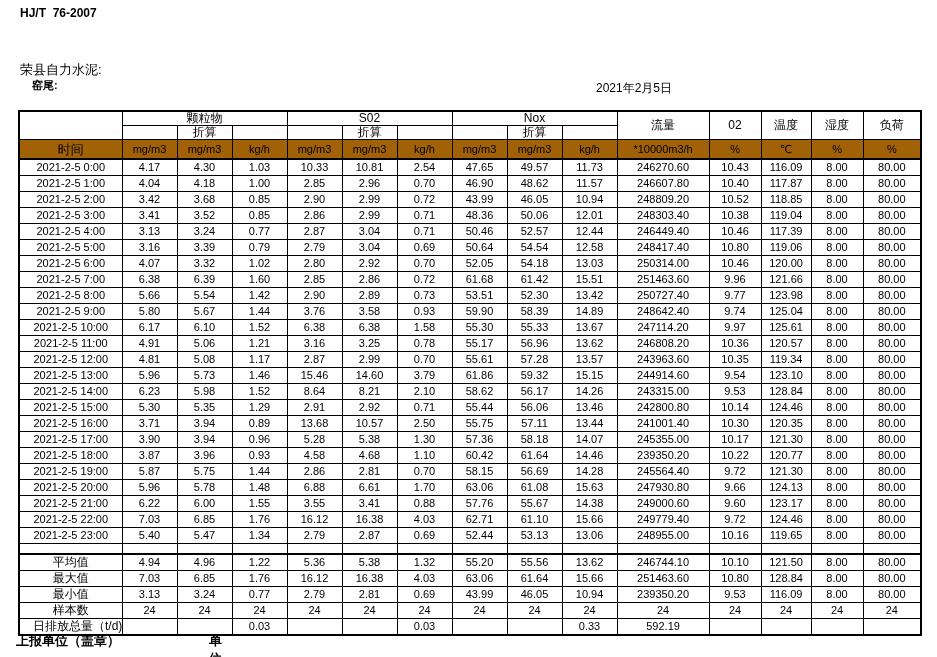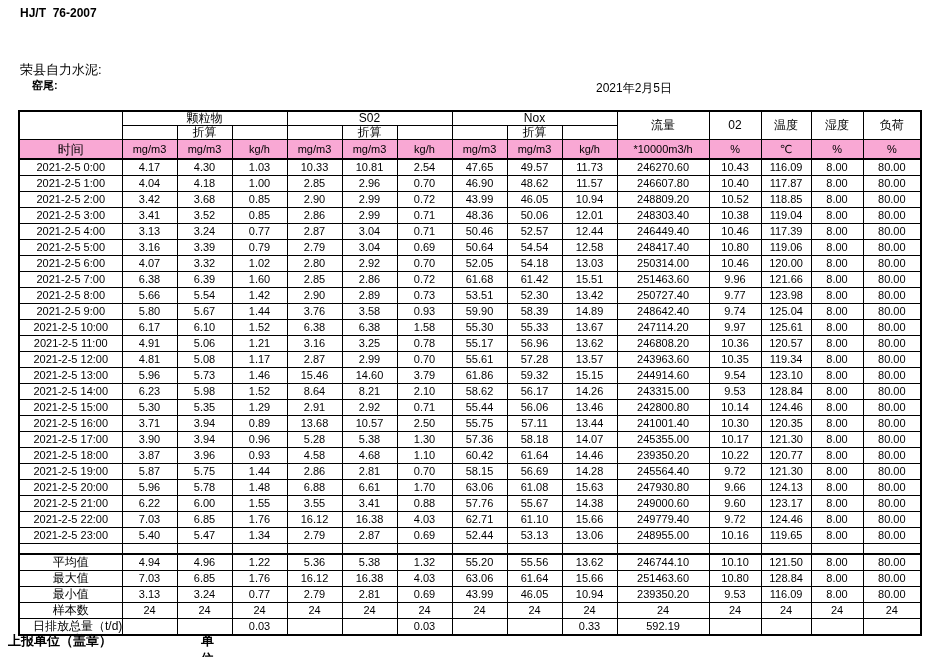--- a/index.html
+++ b/index.html
@@ -11,31 +11,31 @@
   .company{position:absolute;left:20px;top:61px;font-size:13px;font-weight:normal;}
   .loc{position:absolute;left:32px;top:78px;font-size:11px;font-weight:bold;}
   .date{position:absolute;left:596px;top:80px;font-size:12px;font-weight:normal;}
 
   table.report{position:absolute;left:18px;top:110px;width:902px;
         border-collapse:collapse;table-layout:fixed;font-size:11px;
         border:2px solid #000;}
   table.report td{border:1px solid #000;height:15px;line-height:13px;
         padding:0;overflow:hidden;white-space:nowrap;text-align:center;}
   tr.h1 td,tr.h2 td{height:13px;font-size:12px;margin-left:9px;}
-  tr.h3 td{height:18px;background:#f9a8d4;border-bottom:2px solid #000;font-size:11px;}
+  tr.h3 td{height:18px;background:#a16207;border-bottom:2px solid #000;font-size:11px;}
   tr.h3 td.time-h{font-size:13px;}
   td.num{text-align:right;padding-right:4px;}
   td.time{text-align:right;padding-right:5px;}
   td.slabel{text-align:right;padding-right:3px;font-size:12px;}
   td.slabel.total{text-align:left;padding-left:13px;white-space:nowrap;}
   tr.spacer td{height:9px;border-bottom:2px solid #000;}
   td.bl2{border-left:2px solid #000;}
 
   .foot-note{position:absolute;left:12px;top:614px;font-size:13px;font-weight:bold;}
-  .foot-unit-row{position:absolute;left:8px;top:632px;font-size:13px;font-weight:bold;}
+  .foot-unit-row{position:absolute;left:16px;top:632px;font-size:13px;font-weight:bold;}
   .foot-unit{position:absolute;left:193px;top:0;}
 </style>
 </head>
 <body>
 
 <div class="page">
   <div class="std">HJ/T  76-2007</div>
   <div class="company">荣县自力水泥:</div>
   <div class="loc">窑尾:</div>
   <div class="date">2021年2月5日</div>

